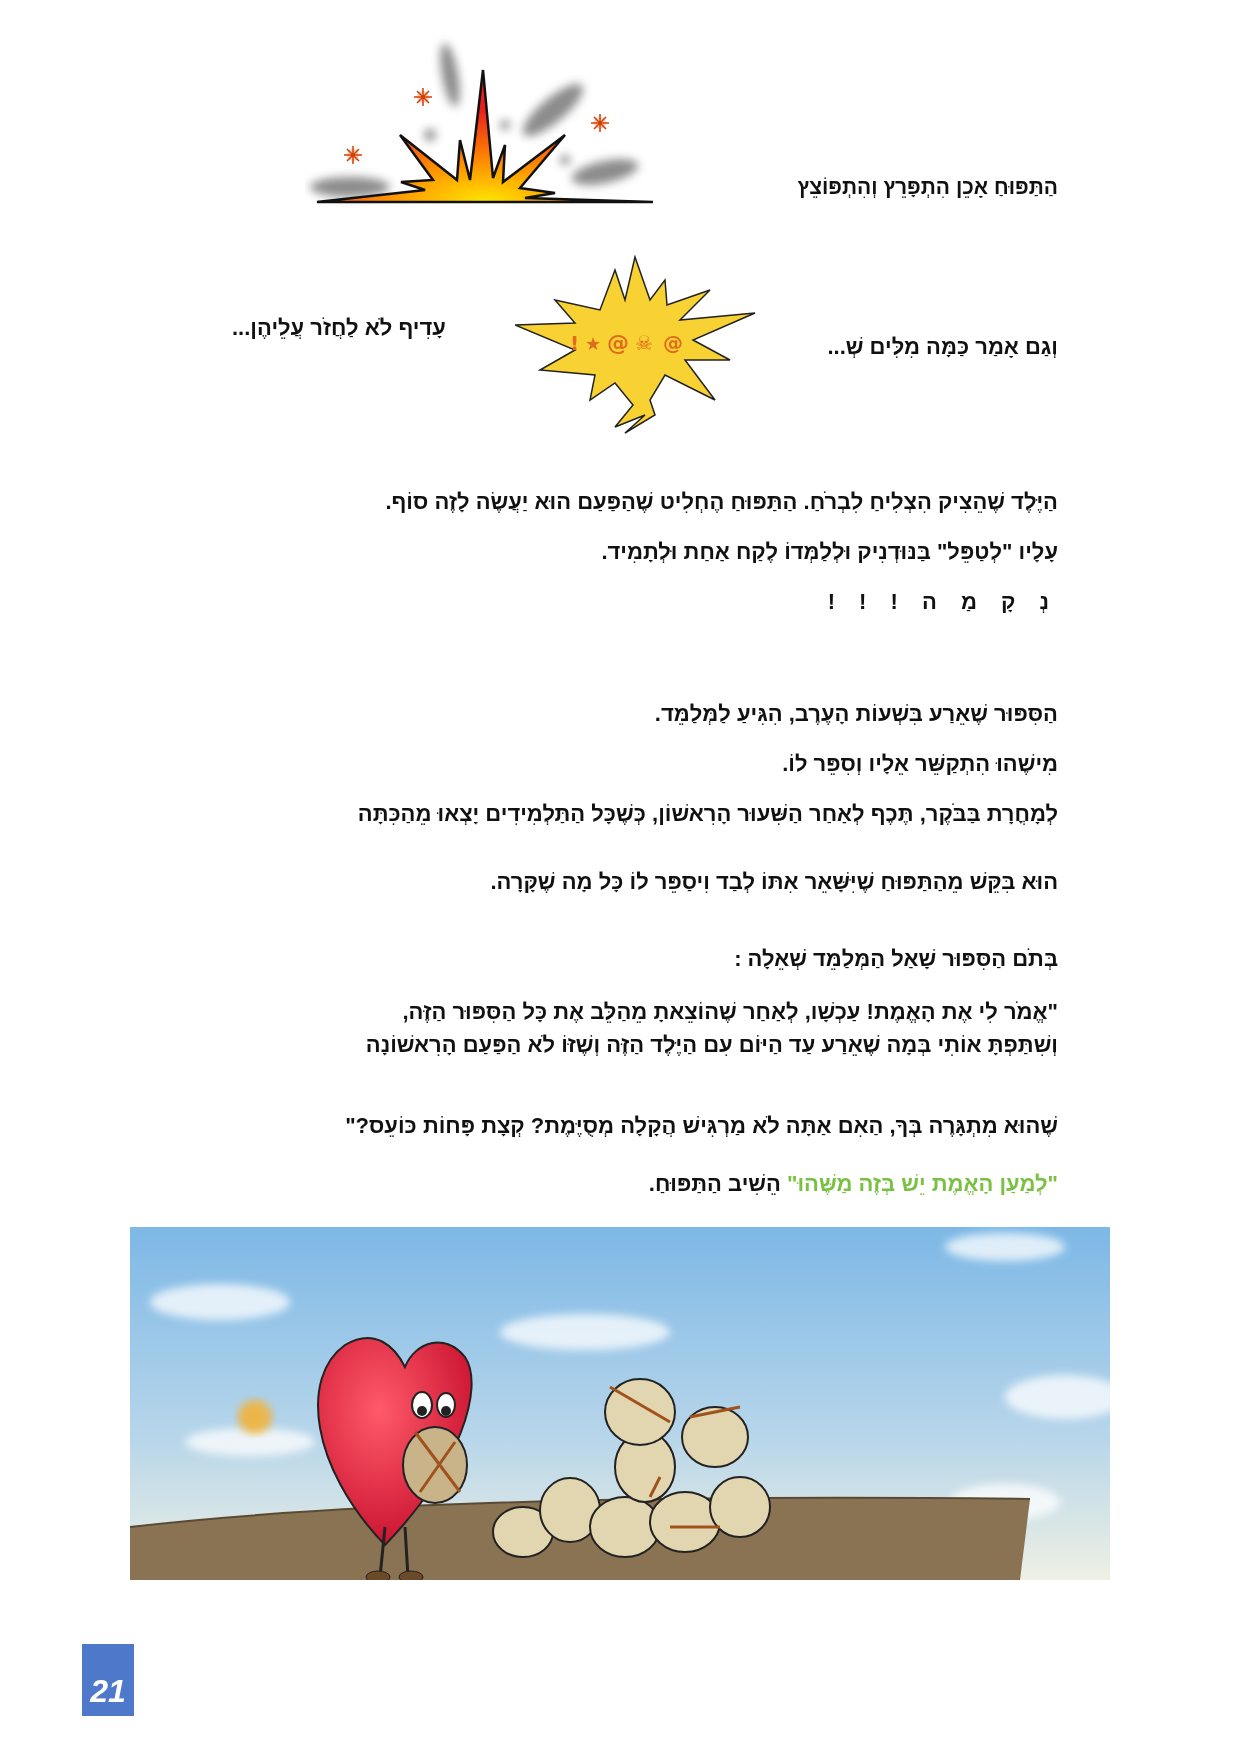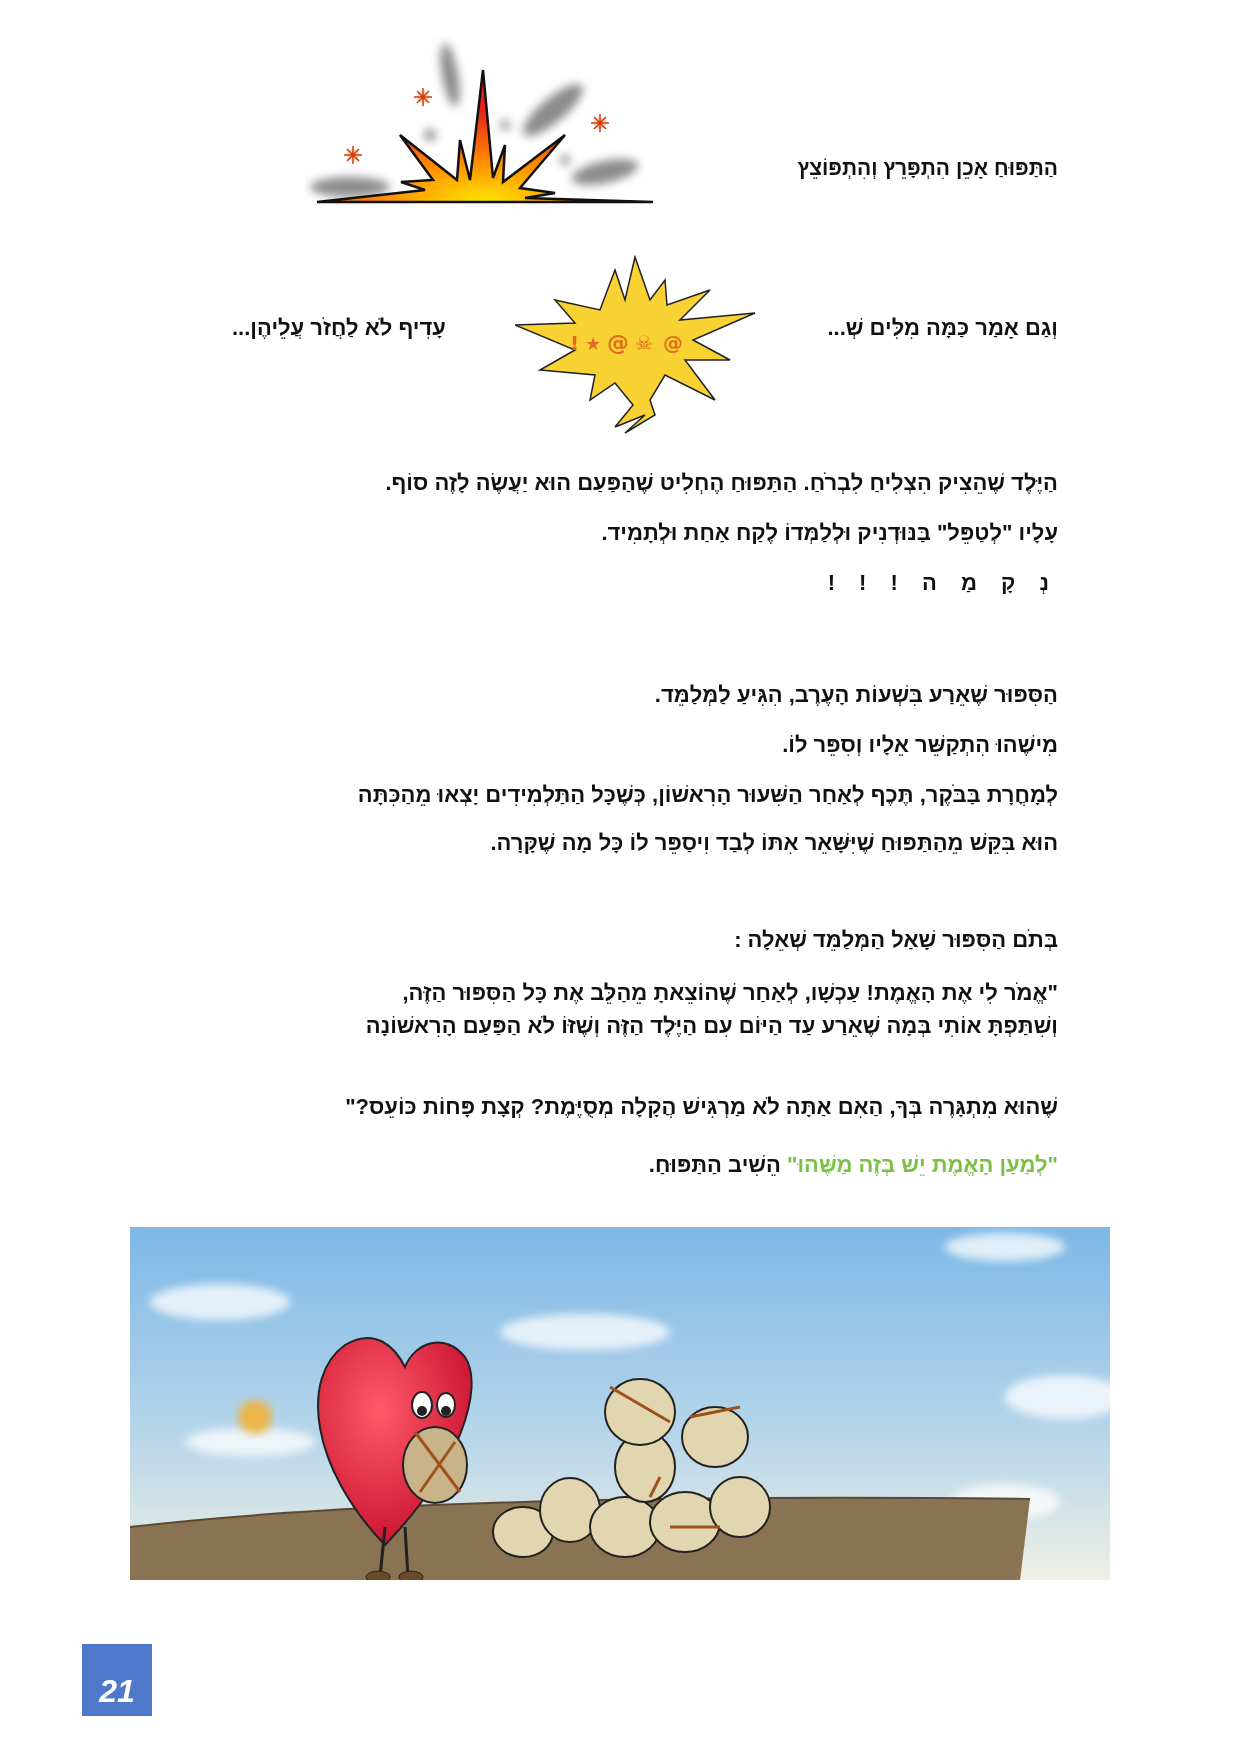--- a/index.html
+++ b/index.html
@@ -1,24 +1,24 @@
 <!DOCTYPE html>
 <html><head>
 <meta charset="utf-8">
 <style>
   html, body { margin:0; padding:0; background:#ffffff; }
   body { width:1241px; height:1754px; position:relative; overflow:hidden;
          font-family:"Liberation Sans", "DejaVu Sans", sans-serif; color:#111; }
   .abs { position:absolute; }
   .he { direction:rtl; text-align:right; font-weight:bold; font-size:22px; line-height:30px; white-space:nowrap; }
-  .right-col { right:183px; }
+  .right-col { right:183px;margin-top:19px; }
   .explosion { left:305px; top:30px; width:360px; height:205px; }
   .starburst { left:515px; top:255px; width:250px; height:190px; }
   .scene { left:130px; top:1227px; width:980px; height:353px; overflow:hidden; }
-  .page-num { left:82px; top:1644px; width:70px; height:72px; background:#4e78c9; }
+  .page-num { left:82px; top:1644px; width:52px; height:72px; background:#4e78c9; }
   .page-num span { position:absolute; left:0; right:0; bottom:6px; text-align:center; color:#fff;
                    font-style:italic; font-weight:bold; font-size:32px; font-family:"Liberation Sans", sans-serif; }
   .green { color:#7ac143; }
   .spaced { letter-spacing:9px; }
 </style>
 </head>
 <body>
 
 <svg class="abs explosion" viewBox="0 0 360 205">
   <defs>
@@ -74,21 +74,21 @@
 <div class="abs he" style="left:232px; top:313px;">עָדִיף לֹא לַחֲזֹר עֲלֵיהֶן...</div>
 
 <div class="abs he right-col" style="top:468px;text-align:right;">הַיֶּלֶד שֶׁהֵצִיק הִצְלִיחַ לִבְרֹחַ. הַתַּפּוּחַ הֶחְלִיט שֶׁהַפַּעַם הוּא יַעֲשֶׂה לָזֶה סוֹף.</div>
 <div class="abs he right-col" style="top:518px;">עָלָיו "לְטַפֵּל" בַּנּוּדְנִיק וּלְלַמְּדוֹ לֶקַח אַחַת וּלְתָמִיד.</div>
 <div class="abs he right-col spaced" style="top:568px;">נְ קָ מַ ה ! ! !</div>
 
 <div class="abs he right-col" style="top:680px;">הַסִּפּוּר שֶׁאֵרַע בִּשְׁעוֹת הָעֶרֶב, הִגִּיעַ לַמְּלַמֵּד.</div>
 <div class="abs he right-col" style="top:730px;">מִישֶׁהוּ הִתְקַשֵּׁר אֵלָיו וְסִפֵּר לוֹ.</div>
 
 <div class="abs he right-col" style="top:780px;">לְמָחֳרָת בַּבֹּקֶר, תֶּכֶף לְאַחַר הַשִּׁעוּר הָרִאשׁוֹן, כְּשֶׁכָּל הַתַּלְמִידִים יָצְאוּ מֵהַכִּתָּה</div>
-<div class="abs he right-col" style="top:828px;">הוּא בִּקֵּשׁ מֵהַתַּפּוּחַ שֶׁיִּשָּׁאֵר אִתּוֹ לְבַד וִיסַפֵּר לוֹ כָּל מָה שֶׁקָּרָה.</div>
+<div class="abs he right-col" style="top:848px;">הוּא בִּקֵּשׁ מֵהַתַּפּוּחַ שֶׁיִּשָּׁאֵר אִתּוֹ לְבַד וִיסַפֵּר לוֹ כָּל מָה שֶׁקָּרָה.</div>
 
 <div class="abs he right-col" style="top:925px;text-align:right;">בְּתֹם הַסִּפּוּר שָׁאַל הַמְּלַמֵּד שְׁאֵלָה :</div>
 
 <div class="abs he right-col" style="top:978px;">"אֱמֹר לִי אֶת הָאֱמֶת!  עַכְשָׁו, לְאַחַר שֶׁהוֹצֵאתָ מֵהַלֵּב אֶת כָּל הַסִּפּוּר הַזֶּה,</div>
 <div class="abs he right-col" style="top:1011px;text-align:right;">וְשִׁתַּפְתָּ אוֹתִי בְּמָה שֶׁאֵרַע עַד הַיּוֹם עִם הַיֶּלֶד הַזֶּה וְשֶׁזּוֹ לֹא הַפַּעַם הָרִאשׁוֹנָה</div>
 <div class="abs he right-col" style="top:1092px;">שֶׁהוּא מִתְגָּרֶה בְּךָ, הַאִם אַתָּה לֹא מַרְגִּישׁ הֲקָלָה מְסֻיֶּמֶת? קְצָת פָּחוֹת כּוֹעֵס?"</div>
 
 <div class="abs he right-col" style="top:1150px;">
   <span class="green">"לְמַעַן הָאֱמֶת יֵשׁ בְּזֶה מַשֶּׁהוּ"</span><span> הֵשִׁיב הַתַּפּוּחַ.</span>
 </div>

